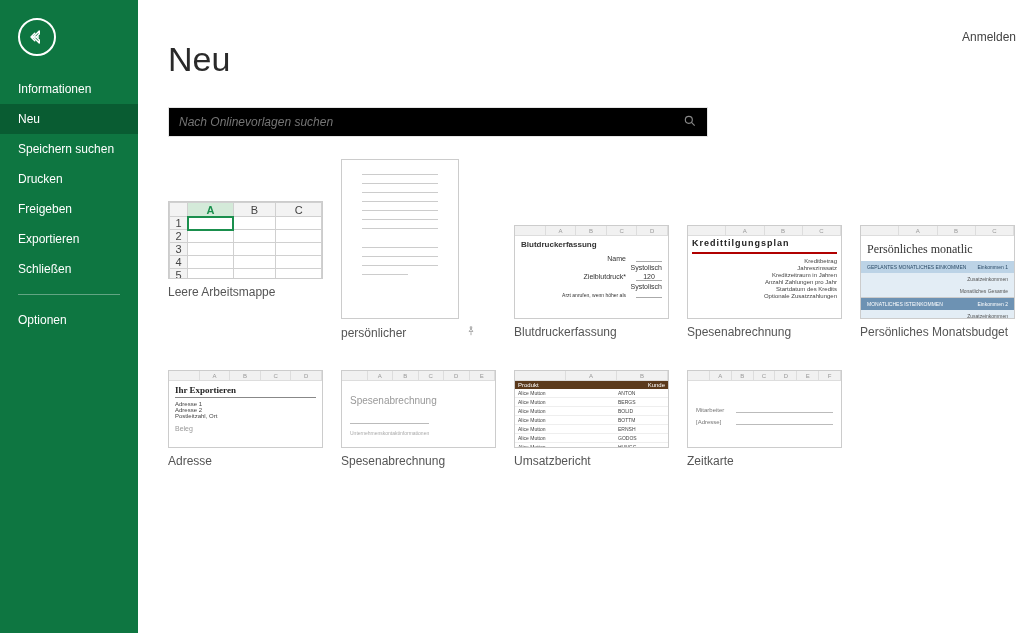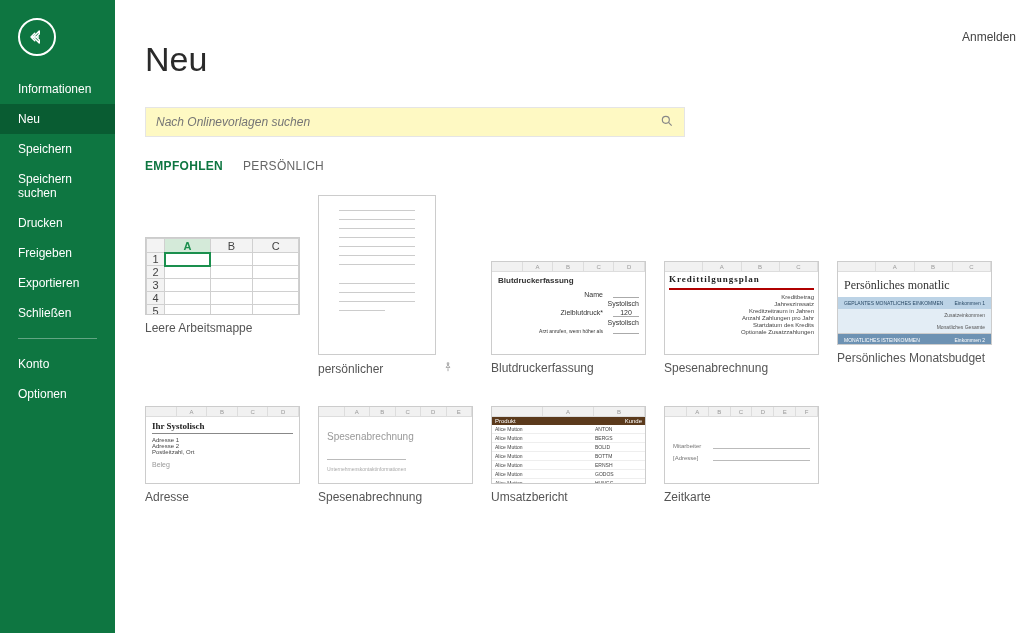--- a/index.html
+++ b/index.html
@@ -21,21 +21,21 @@
   width: 36px; height: 24px; display: flex; align-items: center; justify-content: center;
   color: #666; font-size: 14px; cursor: pointer;
 }
 .win-controls .help { font-weight: bold; }
 .signin {
   position: absolute; right: 8px; top: 30px; font-size: 12px; color: #444; cursor: pointer;
 }
 
 
 .sidebar {
-  width: 115px; height: 100%; background: #0e7641; color: #fff;
+  width: 138px; height: 100%; background: #0e7641; color: #fff;
   display: flex; flex-direction: column; padding-top: 14px;
   flex-shrink: 0;
 }
 .back-btn {
   width: 38px; height: 38px; border: 2px solid #fff; border-radius: 50%;
   margin: 4px 0 18px 18px; display: flex; align-items: center; justify-content: center;
   cursor: pointer;
 }
 .back-btn svg { width: 18px; height: 18px; fill: #fff; }
 .nav-item {
@@ -45,21 +45,21 @@
 .nav-sep { height: 1px; background: rgba(255,255,255,0.35); margin: 10px 18px; }
 
 
 .main {
   flex: 1; padding: 40px 28px 20px 30px; overflow: auto; background: #fff;
 }
 .page-title {
   font-size: 34px; font-weight: 200; color: #2a2a2a; margin-bottom: 28px;
 }
 .search-box {
-  width: 540px; height: 30px; background: #fef9c3; border: 1px solid #e5e5e5;
+  width: 540px; height: 30px; background: #000000; border: 1px solid #e5e5e5;
   display: flex; align-items: center; padding: 4px 10px; margin-bottom: 22px;
 }
 .search-box input {
   flex: 1; border: none; background: transparent; font-size: 12px; color: #888;
   outline: none; font-style: italic;
 }
 .search-box .search-ic { color: #888; font-size: 13px; }
 
 .tabs { display: flex; gap: 20px; font-size: 12px; margin-bottom: 22px; }
 .tab { color: #666; cursor: pointer; letter-spacing: .3px; }
@@ -100,21 +100,21 @@
 
 
 .bp-body { font-size: 7px; padding: 4px 6px; color: #333; }
 .bp-body .t { font-weight: bold; font-size: 8px; margin-bottom: 6px; }
 .bp-body .row { display:flex; justify-content:flex-end; gap:10px; margin:2px 0;}
 .bp-body .row .lab { }
 .bp-body .row .val { border-bottom:1px solid #aaa; min-width:26px; text-align:center; }
 
 
 .kr-body { font-size: 7px; padding: 2px 4px; }
-.kr-body .t { font-weight: bold; font-size: 9px; letter-spacing: 1px; color:#222; margin-bottom: 4px; font-family: Liberation Serif, serif; }
+.kr-body .t { font-weight: bold; font-size: 9px; letter-spacing: 1px; color:#222; margin-bottom: 4px; }
 .kr-body .rule { height: 2px; background: #b00000; margin-bottom: 4px; }
 .kr-body .ln { text-align: right; color: #444; margin: 1px 0; font-size: 6px; white-space: nowrap; overflow: hidden; }
 
 
 .bg-body { font-size: 7px; }
 .bg-body .t { font-family: Georgia, serif; font-size: 12px; color: #333; padding: 6px 6px 4px; white-space: nowrap; }
 .bg-body .band { padding: 3px 6px; font-size: 5px; display: flex; justify-content: space-between; }
 .bg-body .b1 { background: #bcd3e6; color: #2a4a66; }
 .bg-body .b2 { background: #e3edf5; color: #555; }
 .bg-body .b3 { background: #6d92b3; color: #fff; }
@@ -155,48 +155,42 @@
 
   <div class="sidebar">
     <div class="back-btn">
       <svg viewBox="0 0 24 24">
           <path d="M15 4l-8 8 8 8v-4h0l-4-4 4-4z" fill="none" stroke="#fff" stroke-width="2" stroke-linejoin="round"></path>
           <path d="M14 12H4m0 0l5-5M4 12l5 5" stroke="#fff" stroke-width="2" fill="none" stroke-linecap="round"></path>
         </svg>
     </div>
     <div class="nav-item">Informationen</div>
     <div class="nav-item active">Neu</div>
-    <div class="nav-item">Speichern</div>
     <div class="nav-item">Speichern suchen</div>
     <div class="nav-item">Drucken</div>
     <div class="nav-item">Freigeben</div>
     <div class="nav-item">Exportieren</div>
     <div class="nav-item">Schließen</div>
     <div class="nav-sep"></div>
-    <div class="nav-item">Konto</div>
     <div class="nav-item">Optionen</div>
   </div>
 
   <div class="main">
     <div class="page-title">Neu</div>
 
     <div class="search-box">
       <input type="text" placeholder="Nach Onlinevorlagen suchen" style="">
       <span class="search-ic">
         <svg width="14" height="14" viewBox="0 0 24 24" fill="none" stroke="#888" stroke-width="2">
             <circle cx="10" cy="10" r="6"></circle>
             <line x1="20" y1="20" x2="14.5" y2="14.5"></line>
           </svg>
       </span>
     </div>
 
-    <div class="tabs">
-      <div class="tab active">EMPFOHLEN</div>
-      <div class="tab">PERSÖNLICH</div>
-    </div>
 
     <div class="templates">
 
       <div class="tmpl">
         <div class="thumb short">
           <div class="wb">
             <table>
               <tbody>
                   <tr>
                     <th class="corner"></th>
@@ -321,21 +315,21 @@
             <div class="ln">Kreditzeitraum in Jahren</div>
             <div class="ln">Anzahl Zahlungen pro Jahr</div>
             <div class="ln">Startdatum des Kredits</div>
             <div class="ln" style="text-decoration:underline;">Optionale Zusatzzahlungen</div>
           </div>
         </div>
         <div class="tmpl-label">Spesenabrechnung</div>
       </div>
 
       <div class="tmpl">
-        <div class="thumb" style="height:84px; margin-top:66px; flex-direction:column;">
+        <div class="thumb" style="height:94px; margin-top:66px; flex-direction:column;">
           <div class="sheet-head">
               <span></span>
               <span>A</span>
               <span>B</span>
               <span>C</span>
             </div>
           <div class="bg-body">
             <div class="t">Persönliches monatlic</div>
             <div class="band b1">
                 <span>GEPLANTES MONATLICHES EINKOMMEN</span>
@@ -365,21 +359,21 @@
       <div class="tmpl">
         <div class="thumb" style="height:78px; flex-direction:column;">
           <div class="sheet-head">
               <span></span>
               <span>A</span>
               <span>B</span>
               <span>C</span>
               <span>D</span>
             </div>
           <div class="rc-body">
-            <div class="fn">Ihr Systolisch</div>
+            <div class="fn">Ihr Exportieren</div>
             <div>Adresse 1</div>
             <div>Adresse 2</div>
             <div>Postleitzahl, Ort</div>
             <div class="beleg">Beleg</div>
           </div>
         </div>
         <div class="tmpl-label">Adresse</div>
       </div>
 
       <div class="tmpl">

